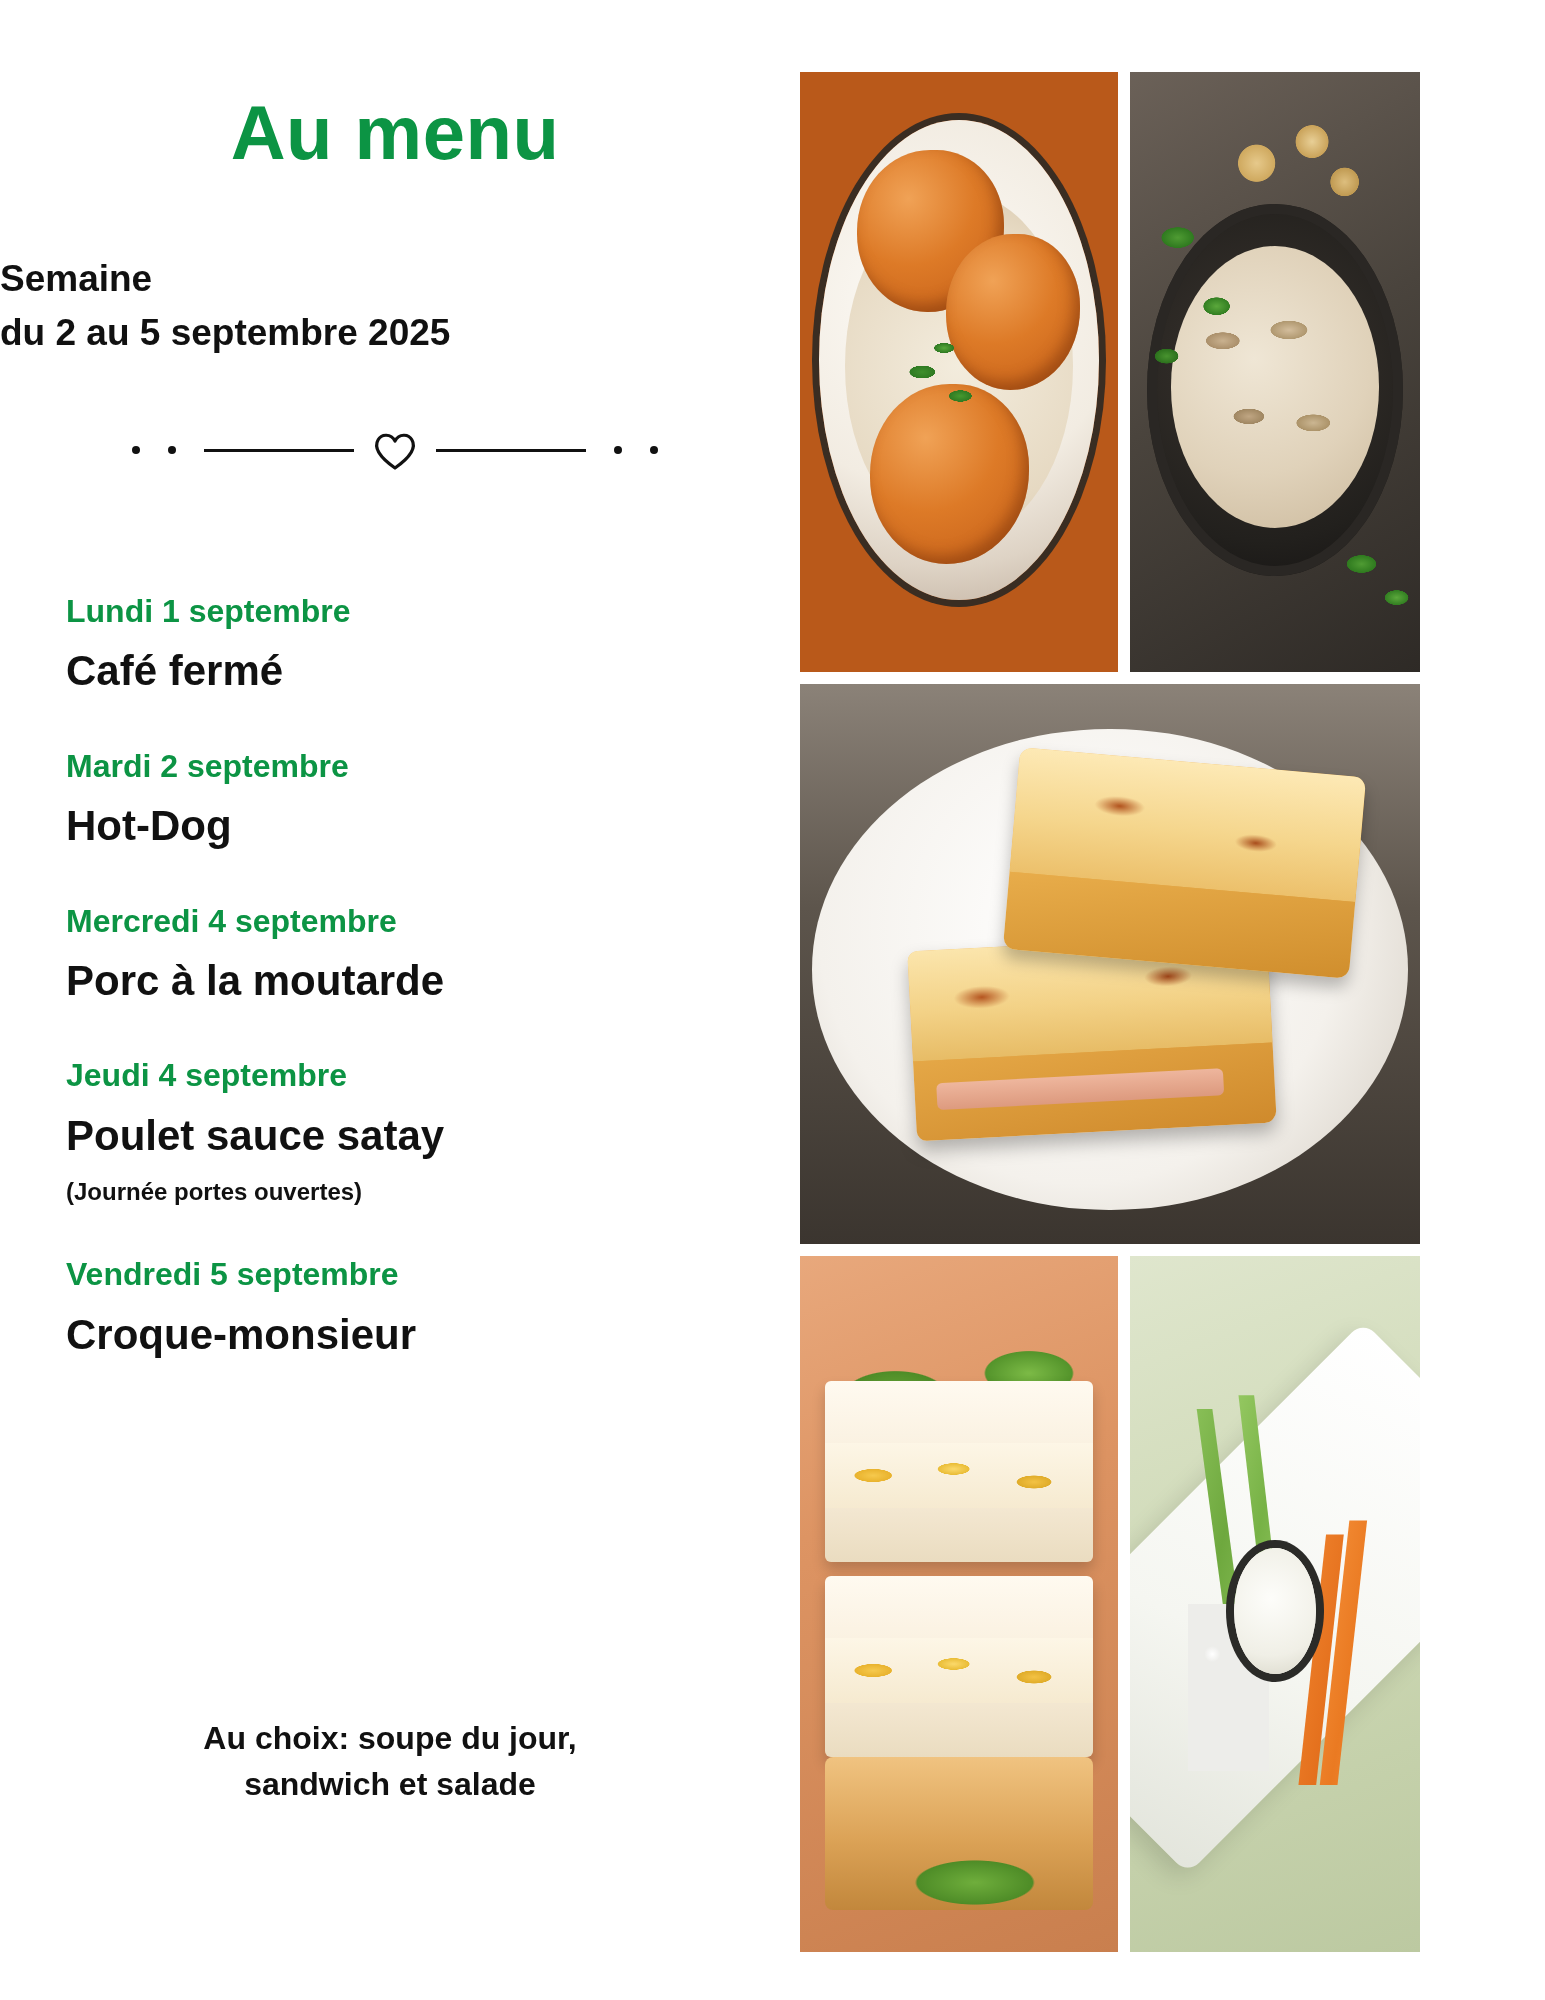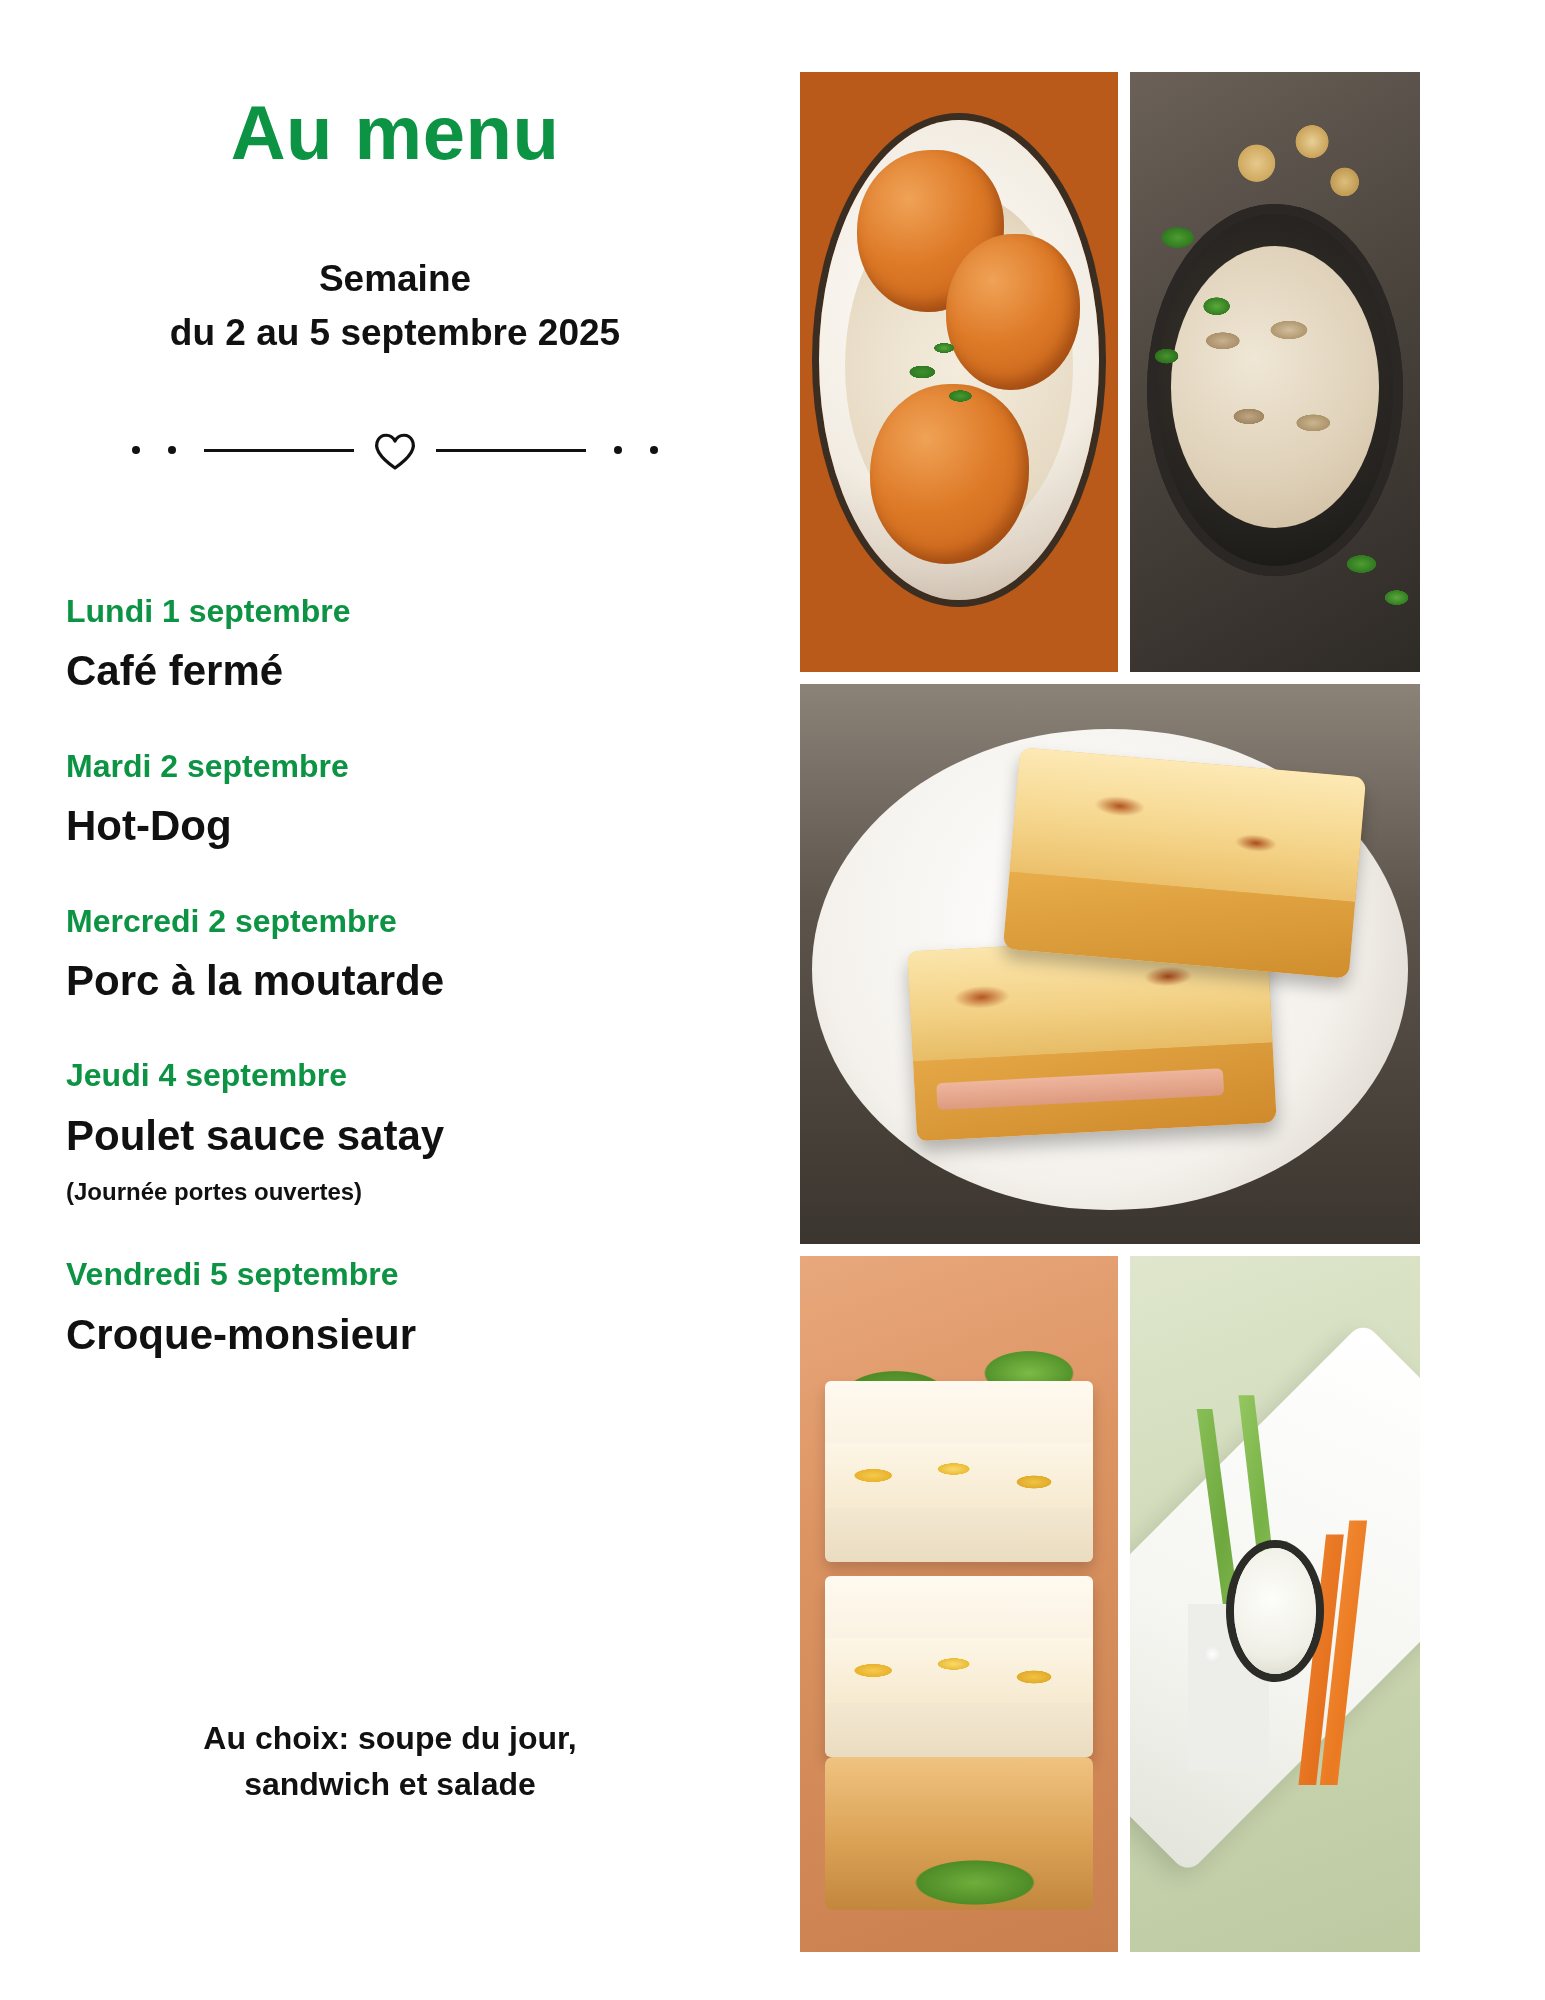--- a/index.html
+++ b/index.html
@@ -43,21 +43,21 @@
     color: #0c9444;
     letter-spacing: 0.5px;
     line-height: 1;
   }
 
   .subtitle {
     position: absolute;
     left: 0;
     top: 252px;
     width: 790px;
-    text-align: center;
+    text-align: left;
     font-size: 37px;
     font-weight: bold;
     color: #111111;
     line-height: 1.45;
   }
 
   .divider {
     position: absolute;
     left: 0;
     top: 420px;
@@ -400,21 +400,21 @@
         <div class="day-name">Lundi 1 septembre</div>
         <div class="day-dish">Café fermé</div>
       </div>
 
       <div class="menu-day">
         <div class="day-name">Mardi 2 septembre</div>
         <div class="day-dish">Hot-Dog</div>
       </div>
 
       <div class="menu-day">
-        <div class="day-name">Mercredi 2 septembre</div>
+        <div class="day-name">Mercredi 4 septembre</div>
         <div class="day-dish">Porc à la moutarde</div>
       </div>
 
       <div class="menu-day">
         <div class="day-name">Jeudi 4 septembre</div>
         <div class="day-dish">Poulet sauce satay</div>
         <div class="day-note">(Journée portes ouvertes)</div>
       </div>
 
       <div class="menu-day">

